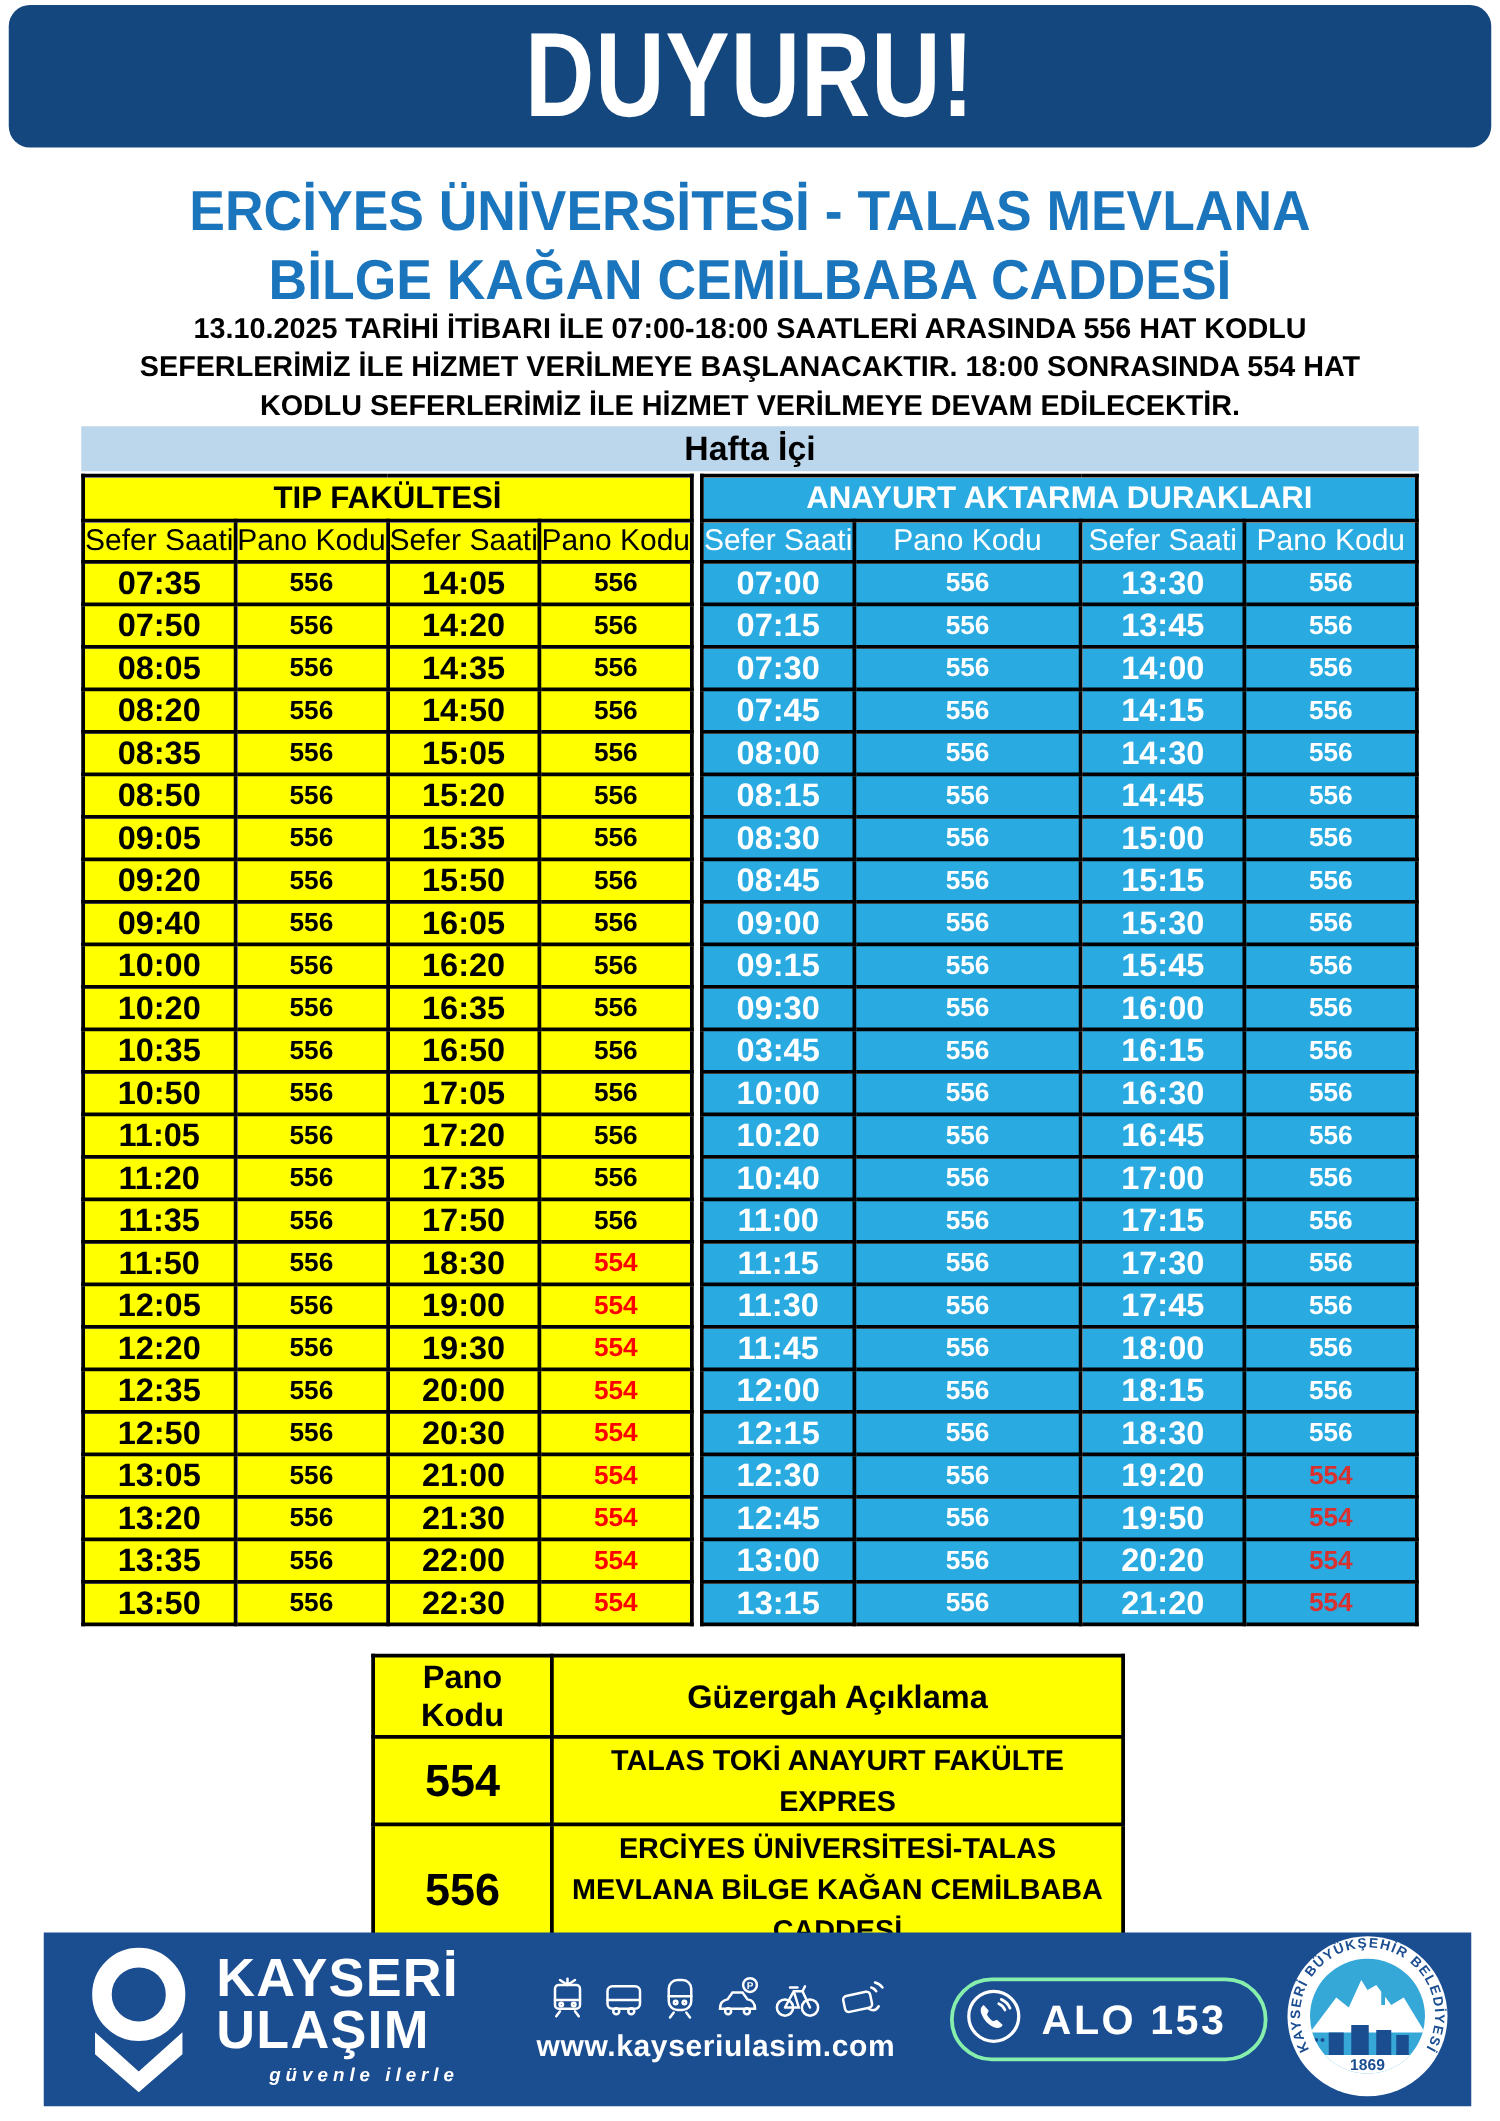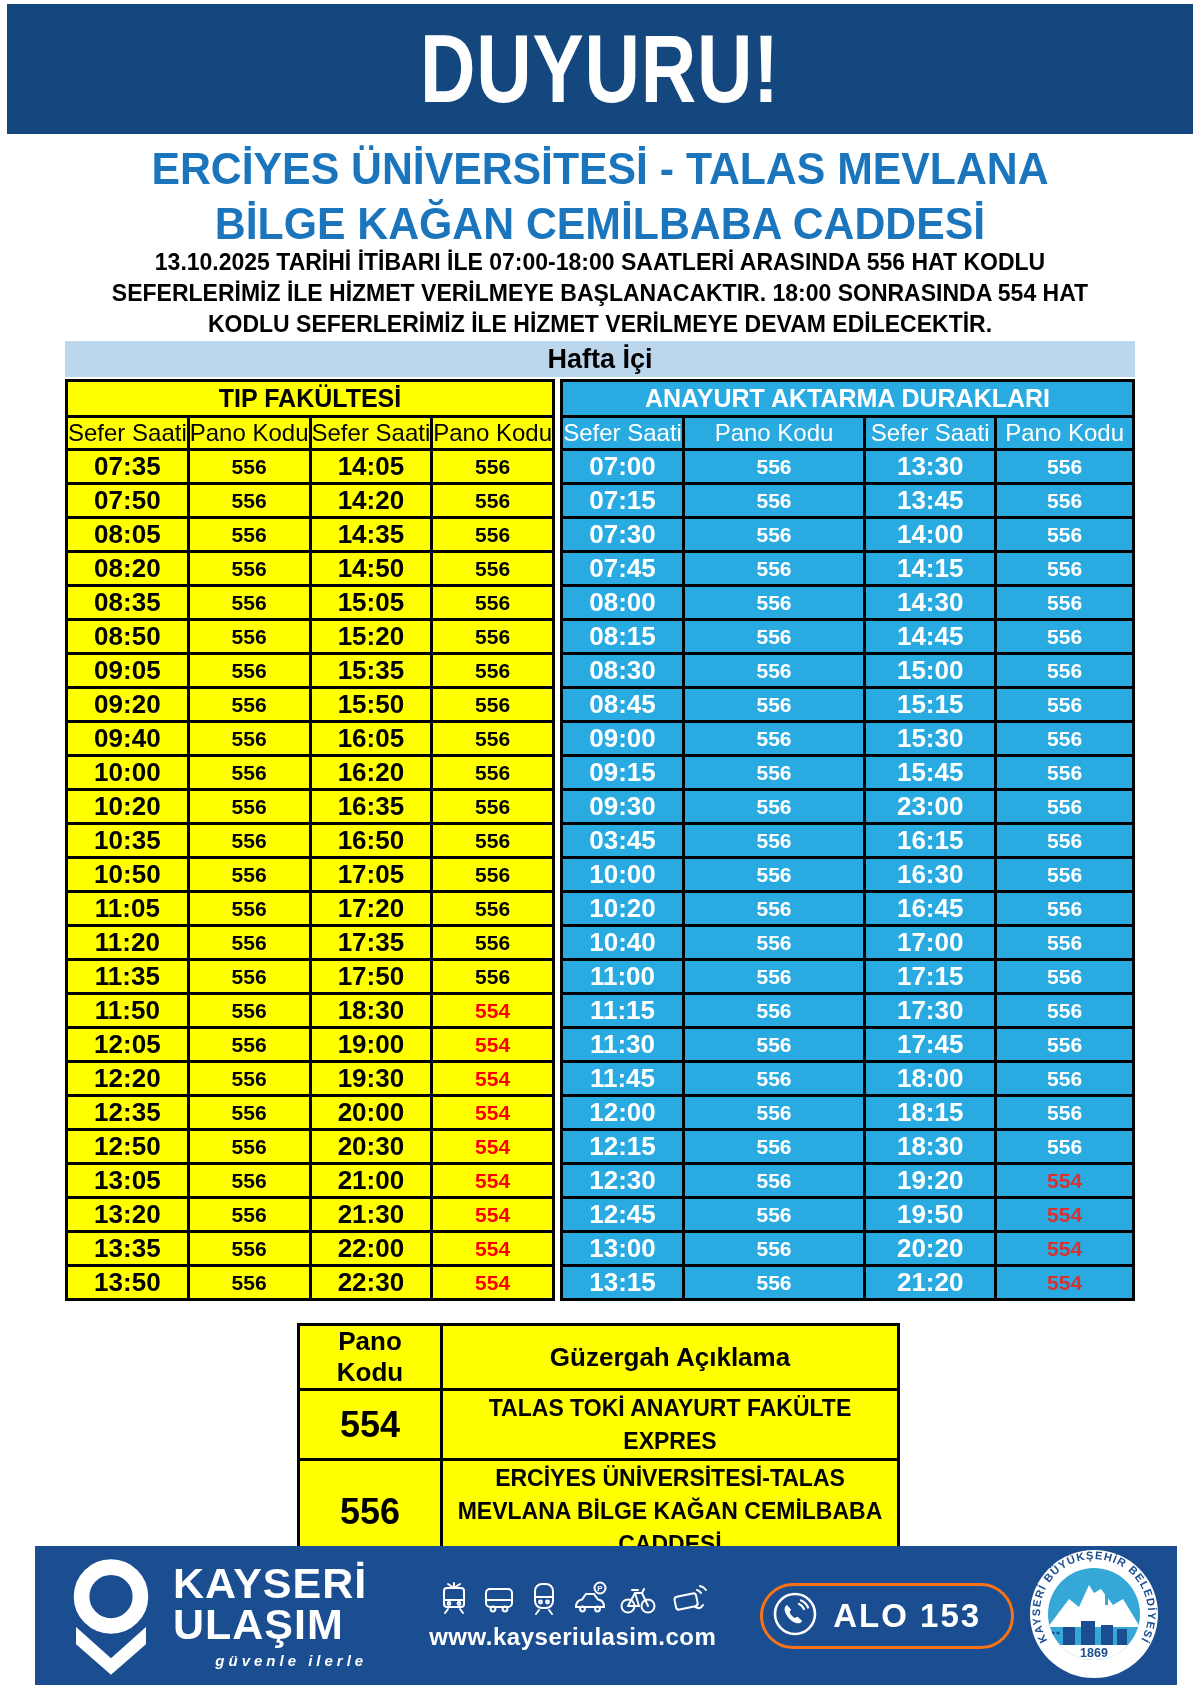--- a/index.html
+++ b/index.html
@@ -2,22 +2,22 @@
 <html><head>
 <meta charset="utf-8">
 <style>
   html,body{margin:0;padding:0;}
   body{
     width:1200px;height:1697px;background:#ffffff;position:relative;
     font-family:"Liberation Sans", sans-serif;overflow:hidden;
   }
   
   .header-band{
-    position:absolute;top:4px;left:7px;right:7px;height:130px;
-    background:#14477E;display:flex;align-items:center;justify-content:center;
+    position:absolute;top:4px;left:7px;right:7px;height:114px;
+    background:#14477E;display:flex;align-items:center;justify-content:center;border-radius:17px;
   }
   .duyuru{
     color:#ffffff;font-weight:bold;font-size:96px;letter-spacing:1px;
     transform:scaleX(0.80);white-space:nowrap;
   }
   
   .subtitle{
     position:absolute;top:141px;left:0;width:100%;text-align:center;
     color:#1B75BC;font-weight:bold;font-size:45px;line-height:55px;
   }
@@ -67,21 +67,21 @@
   }
   .brand{display:flex;align-items:center;gap:16px;margin-left:30px;}
   .brand-text{display:flex;flex-direction:column;}
   .brand-line{font-size:43px;line-height:41px;font-weight:bold;letter-spacing:1px;}
   .tagline{font-size:15px;font-style:italic;font-weight:bold;letter-spacing:4px;text-align:right;margin-top:7px;}
   .mid{margin-left:62px;text-align:center;}
   .icons{display:flex;gap:9px;align-items:flex-end;justify-content:center;}
   .website{font-size:24px;font-weight:bold;margin-top:3px;letter-spacing:0.5px;}
   .alo-pill{
     margin-left:44px;display:flex;align-items:center;gap:15px;
-    border:3px solid #f97316;border-radius:40px;padding:5px 30px 5px 9px;
+    border:3px solid #86efac;border-radius:40px;padding:5px 30px 5px 9px;
   }
   .alo-label{font-size:33px;font-weight:bold;letter-spacing:2px;white-space:nowrap;}
   .seal-wrap{margin-left:auto;margin-right:18px;display:flex;align-items:center;}
 </style>
 </head>
 <body>
 
 <div class="header-band">
   <div class="duyuru">DUYURU!</div>
 </div>
@@ -346,21 +346,21 @@
           </tr>
           <tr>
             <td class="c-time">09:15</td>
             <td class="c-pano">556</td>
             <td class="c-time">15:45</td>
             <td class="c-pano">556</td>
           </tr>
           <tr>
             <td class="c-time">09:30</td>
             <td class="c-pano">556</td>
-            <td class="c-time">23:00</td>
+            <td class="c-time">16:00</td>
             <td class="c-pano">556</td>
           </tr>
           <tr>
             <td class="c-time">03:45</td>
             <td class="c-pano">556</td>
             <td class="c-time">16:15</td>
             <td class="c-pano">556</td>
           </tr>
           <tr>
             <td class="c-time">10:00</td>

